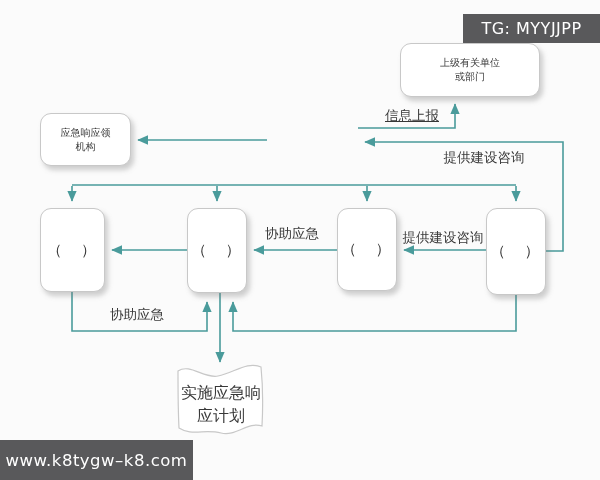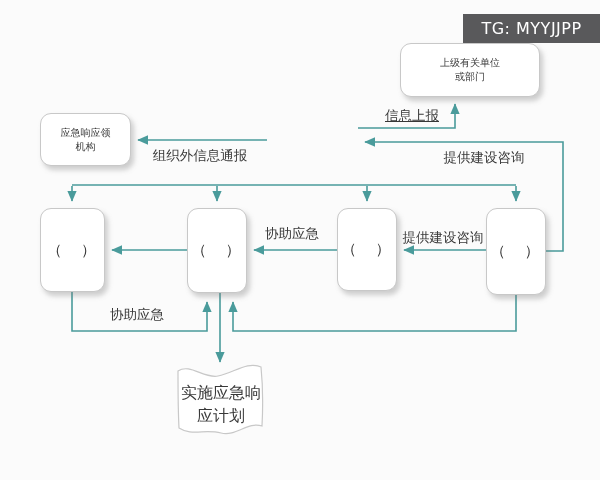--- a/index.html
+++ b/index.html
@@ -137,20 +137,20 @@
 机构</div>
   <div class="node small" id="node-dept1">（　）</div>
   <div class="node small" id="node-dept2">（　）</div>
   <div class="node small" id="node-dept3">（　）</div>
   <div class="node small" id="node-dept4">（　）</div>
   <div class="wave-text" id="wave-text">实施应急响
 应计划</div>
 
   <div class="edge-label" id="label-report">信息上报</div>
   <div class="edge-label" id="label-consult-top">提供建设咨询</div>
-  <div class="edge-label" id="label-notify">组织外信息通报</div>
   <div class="edge-label" id="label-assist-mid">协助应急</div>
   <div class="edge-label" id="label-consult-mid">提供建设咨询</div>
   <div class="edge-label" id="label-assist-bottom">协助应急</div>
 
   <div class="badge" id="badge-tg">TG: MYYJJPP</div>
+  <div class="badge" id="badge-url">www.k8tygw–k8.com</div>
 
 </div>
 
 </body></html>

